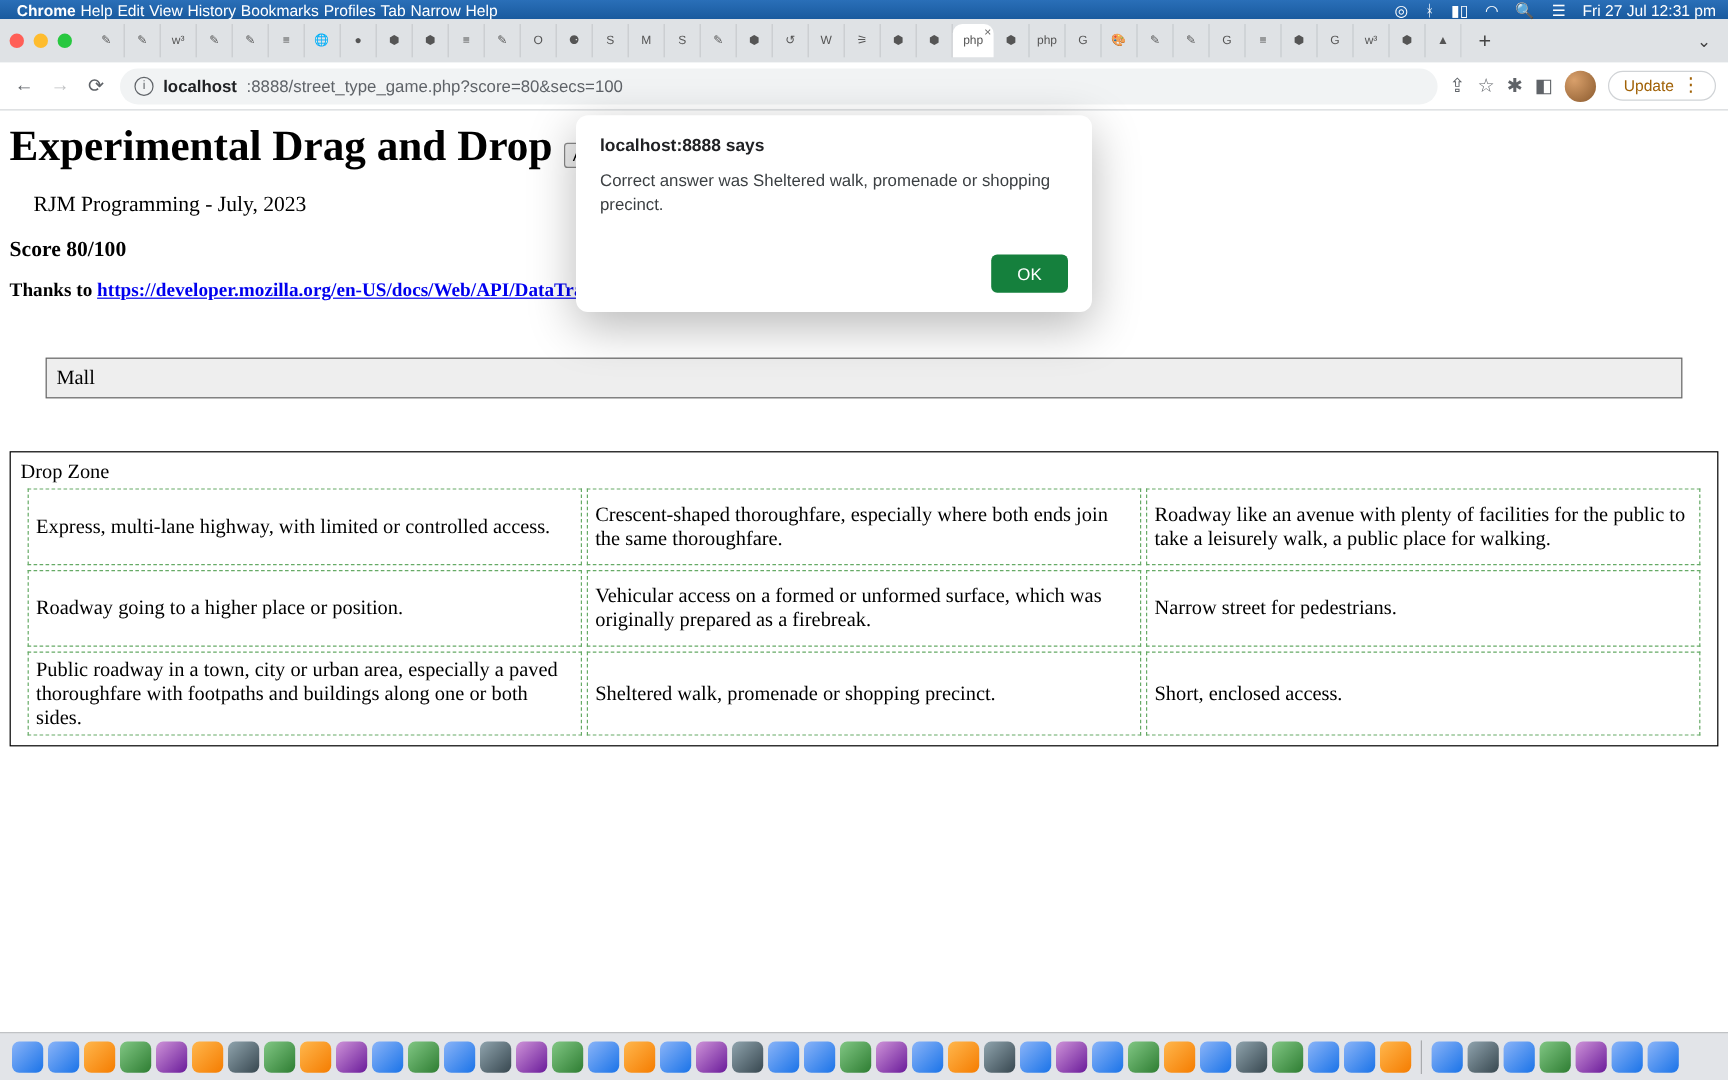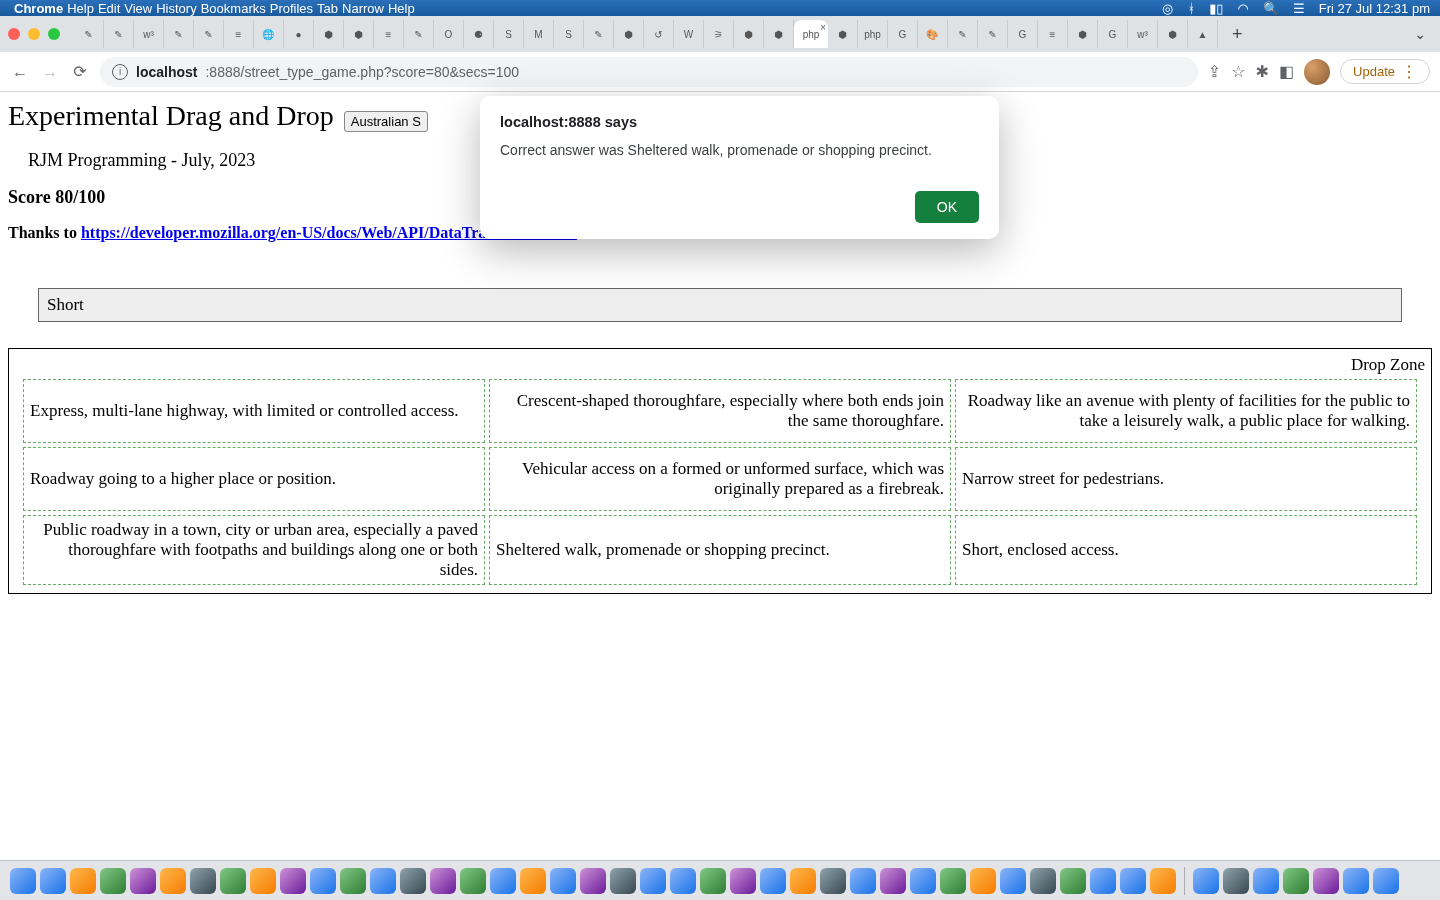--- a/index.html
+++ b/index.html
@@ -30,37 +30,37 @@
 .toolbar .navbtn { width:20px; text-align:center; color:#5f6368; font-size:16px; }
 .omnibox { flex:1; height:30px; background:#f1f3f4; border-radius:15px; display:flex; align-items:center; padding:0 12px; font-size:14px; color:#202124; gap:8px; }
 .omnibox .info { width:16px; height:16px; border:1.5px solid #5f6368; border-radius:50%; font-size:10px; display:flex; align-items:center; justify-content:center; color:#5f6368; }
 .omnibox .path { color:#5f6368; }
 .toolbar .ticon { color:#5f6368; font-size:16px; }
 .toolbar .avatar { width:26px; height:26px; border-radius:50%; background: radial-gradient(circle at 30% 30%, #d9a06b, #8a5a2e); }
 .toolbar .update { border:1px solid #d0d3d6; border-radius:16px; padding:4px 12px; font-size:13px; display:flex; align-items:center; gap:6px; color:#a16207; }
 
 
 .page { padding: 8px; font-family: "Times New Roman", serif; color:#000; }
-.page h1 { font-size: 28px; font-weight: 400; display:inline; }
+.page h1 { font-size: 36px; font-weight: 700; display:inline; }
 .selectstub { display:inline-block; vertical-align: middle; border:1px solid #888; background:#efefef; padding:2px 6px; font-size:13px; font-family:-apple-system,sans-serif; margin-left:6px; border-radius:3px; }
 .page h3.sub { font-size:18px; font-weight:400; margin-top:18px;margin-left:20px; }
 .page h3.score { font-size:18px; font-weight:700; margin-top:16px; }
 .page h3.thanks { font-size:16px; font-weight:700; margin-top:16px; }
 .page a { color:#0000ee; text-decoration:underline; }
 
 .dragbox { margin: 46px 30px 0 30px; border:1px solid #666; background:#eee; padding:6px 8px; font-size:17px; }
 
-.dropzone { margin: 26px 0 0 0; border:1px solid #000; padding:4px 6px 8px 6px;text-align:right; }
+.dropzone { margin: 44px 0 0 0; border:1px solid #000; padding:4px 6px 8px 6px; }
 .dropzone .dzlabel { font-size:17px; margin:2px 0 4px 2px; }
 .dzgrid { display:grid; grid-template-columns: repeat(3, 1fr); gap:4px 4px; margin: 0 8px; }
 .dzcell { border:1px dashed #6a6; min-height:64px; padding:4px 6px; font-size:17px; display:flex; align-items:center; }
 
 
 .backdrop { position:absolute; inset:0; pointer-events:none; }
-.dialog { position:absolute; left:480px; top:96px; width:519px; background:#fff; border-radius:10px; box-shadow:0 12px 40px rgba(0,0,0,.28); padding:18px 20px 16px 20px; font-family:-apple-system,sans-serif; }
+.dialog { position:absolute; left:480px; top:96px; width:430px; background:#fff; border-radius:10px; box-shadow:0 12px 40px rgba(0,0,0,.28); padding:18px 20px 16px 20px; font-family:-apple-system,sans-serif; }
 .dialog .dtitle { font-size:14.5px; font-weight:600; color:#202124; margin-bottom:10px; }
 .dialog .dmsg { font-size:14px; color:#3c4043; line-height:1.45; margin-bottom:31px; }
 .dialog .dactions { display:flex; justify-content:flex-end; }
 .dialog .ok { background:#15803d; color:#fff; border:none; border-radius:5px; padding:8px 22px; font-size:14px; font-weight:500; }
 
 
 .dock { position:absolute; left:0; right:0; bottom:0; height:40px; background:rgba(210,214,220,.65); backdrop-filter: blur(6px); border-top:1px solid rgba(0,0,0,.15); display:flex; align-items:center; padding:0 10px; gap:4px; overflow:hidden; }
 .dock .dicon { width:26px; height:26px; border-radius:6px; background:linear-gradient(135deg,#8ab4f8,#1a73e8); flex:0 0 auto; }
 .dock .dicon:nth-child(3n){ background:linear-gradient(135deg,#ffb74d,#f57c00); }
 .dock .dicon:nth-child(4n){ background:linear-gradient(135deg,#81c784,#2e7d32); }
@@ -247,21 +247,21 @@
 <div class="page">
   <h1>Experimental Drag and Drop</h1>
   <span class="selectstub">Australian S</span>
 
   <h3 class="sub">RJM Programming - July, 2023</h3>
   <h3 class="score">Score 80/100</h3>
   <h3 class="thanks">
     <span>Thanks to </span><a href="#">https://developer.mozilla.org/en-US/docs/Web/API/DataTransfer/setData</a>
   </h3>
 
-  <div class="dragbox">Short</div>
+  <div class="dragbox">Mall</div>
 
   <div class="dropzone">
     <div class="dzlabel">Drop Zone</div>
     <div class="dzgrid">
       <div class="dzcell">Express, multi-lane highway, with limited or controlled access.</div>
       <div class="dzcell">Crescent-shaped thoroughfare, especially where both ends join the same thoroughfare.</div>
       <div class="dzcell">Roadway like an avenue with plenty of facilities for the public to take a leisurely walk, a public place for walking.</div>
       <div class="dzcell">Roadway going to a higher place or position.</div>
       <div class="dzcell">Vehicular access on a formed or unformed surface, which was originally prepared as a firebreak.</div>
       <div class="dzcell">Narrow street for pedestrians.</div>

